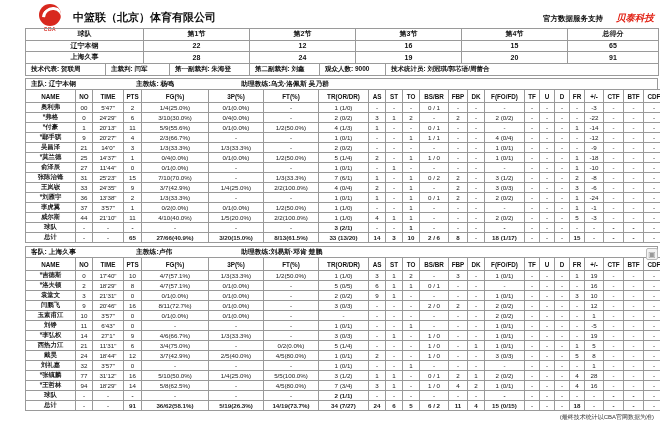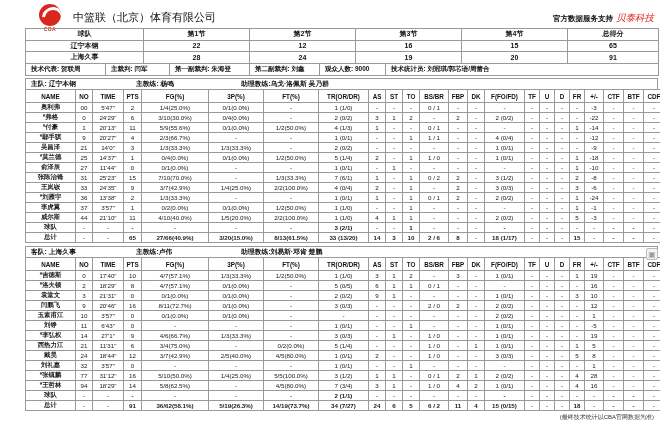--- a/index.html
+++ b/index.html
@@ -9,27 +9,27 @@
 
   
   .hdr { position:absolute; top:4px; left:25px; right:2px; height:24px; }
   .logo-wrap { position:absolute; left:8px; top:0; width:34px; text-align:center; }
   .logo { width:22px; height:22px; margin:0 auto; border-radius:50%;
           background:#d8281e; position:relative; overflow:hidden; }
   .logo:before { content:""; position:absolute; left:3px; top:3px; width:16px; height:16px;
                  border-radius:50%; border:3px solid #fff; border-left-color:transparent;
                  border-bottom-color:transparent; transform:rotate(-40deg); }
   .logo-txt { font-size:5px; font-weight:700; color:#d8281e; letter-spacing:.5px; }
-  .company { position:absolute; left:48px; top:6px; font-size:11px; font-weight:400; }
+  .company { position:absolute; left:48px; top:6px; font-size:11px; font-weight:700; }
   .title-block { position:absolute; left:205px; width:250px; text-align:center; top:0; }
   .main-title { font-size:13.5px; font-weight:700; letter-spacing:.2px; }
   .sub-line { margin-top:2px; font-size:6.5px; font-weight:700; color:#222;
               display:flex; justify-content:center; gap:26px; }
   .support { position:absolute; right:4px; top:8px; font-size:7.5px; font-weight:700; }
-  .brand { color:#e22417; font-style:italic; font-size:9.5px; font-weight:400; margin-left:3px; }
+  .brand { color:#e22417; font-style:italic; font-size:9.5px; font-weight:700; margin-left:13px; }
 
   
   table { border-collapse:collapse; table-layout:fixed; width:633px; }
   td,th { border:1px solid #9a9a9a; text-align:center; vertical-align:middle;
           overflow:hidden; white-space:nowrap; }
   .score-tbl { position:absolute; left:25px; top:28px; }
   .score-tbl td { height:11.5px; font-size:7px; font-weight:700; }
   .off-tbl { position:absolute; left:25px; top:63px; }
   .off-tbl td { height:12px; font-size:6.5px; font-weight:700; text-align:left; padding-left:5px; }
 

